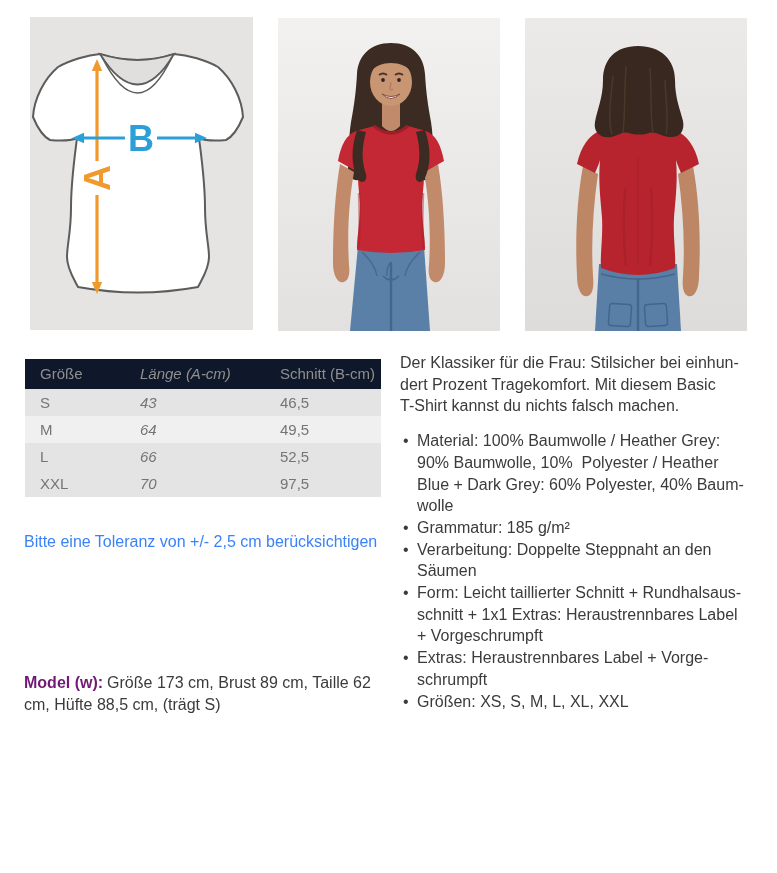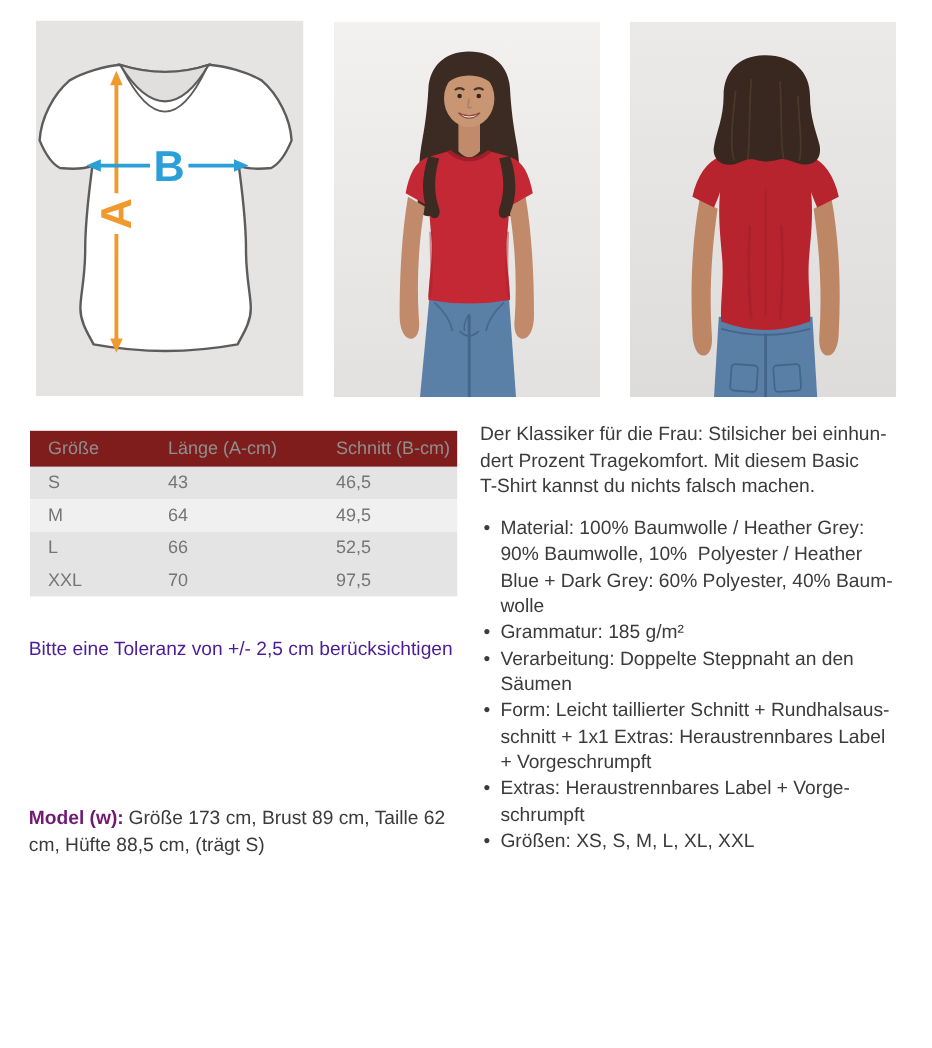--- a/index.html
+++ b/index.html
@@ -12,30 +12,30 @@
   
   .panel{position:absolute;top:17px;height:313px;overflow:hidden;}
   .panel svg{display:block;width:100%;height:100%;}
   #diagramPanel{left:30px;width:223px;}
   #frontPanel{left:278px;top:18px;width:222px;}
   #backPanel{left:525px;top:18px;width:222px;}
 
   
   #sizeTable{left:25px;top:359px;width:356px;font-size:15px;}
   .trow{position:relative;height:27px;line-height:27px;}
-  .trow.head{height:30px;line-height:30px;color:#8f8f8f;background:#7f1d1d;}
+  .trow.head{height:30px;line-height:30px;color:#8f8f8f;background:#0f172a;}
   .trow.dark{background:#e4e4e4;color:#757575;}
   .trow.light{background:#f0f0f0;color:#757575;}
   .trow span{position:absolute;white-space:nowrap;}
   .trow .c0{left:15px;}
-  .trow .c1{left:115px;}
+  .trow .c1{left:115px;font-style:italic;}
   .trow .c2{left:255px;}
 
   
-  #toleranceNote{left:24px;top:533px;width:370px;font-size:16px;color:#4c1d95;}
+  #toleranceNote{left:24px;top:533px;width:370px;font-size:16px;color:#3b82f6;}
   #modelNote{left:24px;top:672px;width:372px;font-size:16px;line-height:21.5px;white-space:pre-wrap;}
   #modelNote .lbl{font-weight:bold;color:#701a75;margin-right:4px;}
 
   
   #description{left:400px;top:352px;width:380px;font-size:16px;line-height:21.7px;color:#3b3b3b;}
   #descIntro{white-space:pre-wrap;margin:0 0 13px 0;}
   .bullet{display:flex;}
   .bullet .marker{width:17px;flex:0 0 17px;text-align:left;padding-left:3px;box-sizing:border-box;}
   .bullet .btext{flex:1;white-space:pre-wrap;}
 </style>

